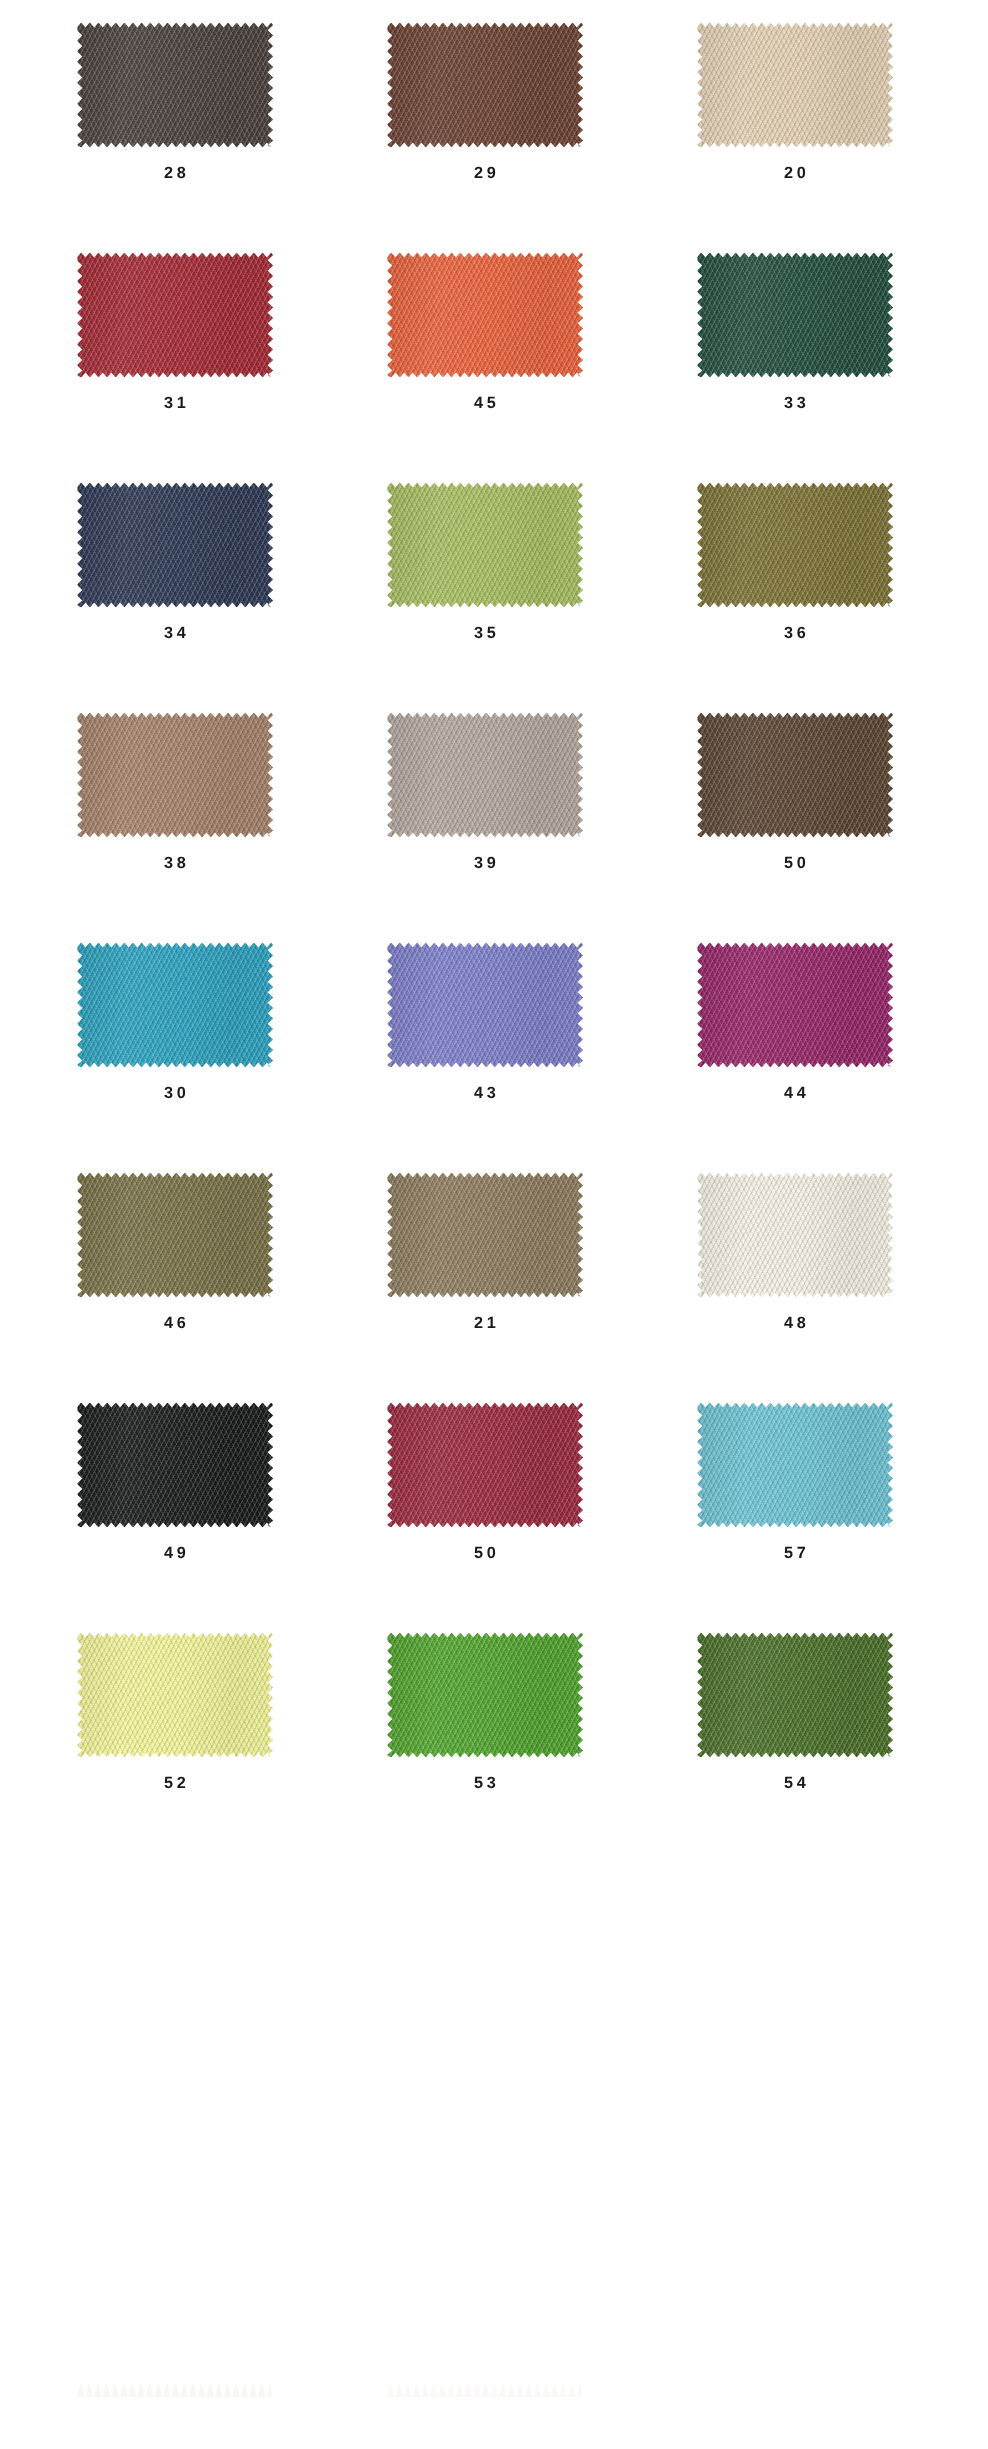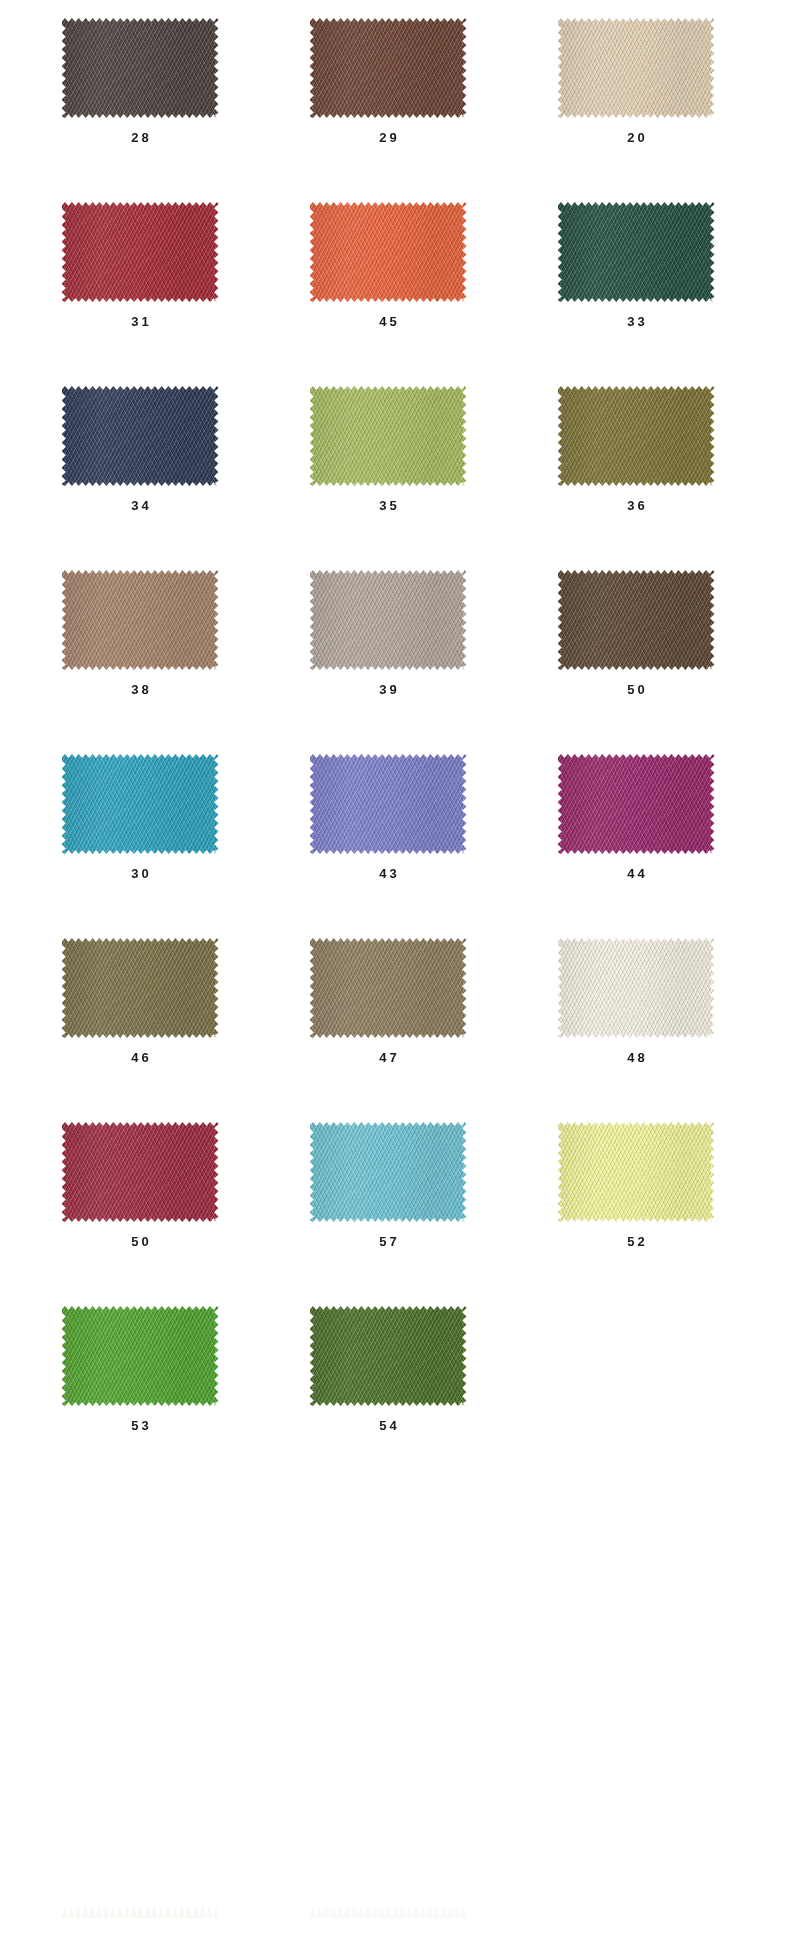--- a/index.html
+++ b/index.html
@@ -317,27 +317,33 @@
       <div class="swatch-cell">
         <div class="chip-wrap">
           <div class="chip" style="background: rgb(122, 114, 72);"></div>
         </div>
         <div class="swatch-label">46</div>
       </div>
       <div class="swatch-cell">
         <div class="chip-wrap">
           <div class="chip" style="background: rgb(141, 125, 95);"></div>
         </div>
-        <div class="swatch-label">47</div>
+        <div class="swatch-label">21</div>
       </div>
       <div class="swatch-cell">
         <div class="chip-wrap">
           <div class="chip" style="background: rgb(244, 239, 226);"></div>
         </div>
         <div class="swatch-label">48</div>
+      </div>
+      <div class="swatch-cell">
+        <div class="chip-wrap">
+          <div class="chip" style="background: rgb(26, 30, 29);"></div>
+        </div>
+        <div class="swatch-label">49</div>
       </div>
       <div class="swatch-cell">
         <div class="chip-wrap">
           <div class="chip" style="background: rgb(157, 43, 65);"></div>
         </div>
         <div class="swatch-label">50</div>
       </div>
       <div class="swatch-cell">
         <div class="chip-wrap">
           <div class="chip" style="background: rgb(110, 195, 212);"></div>

